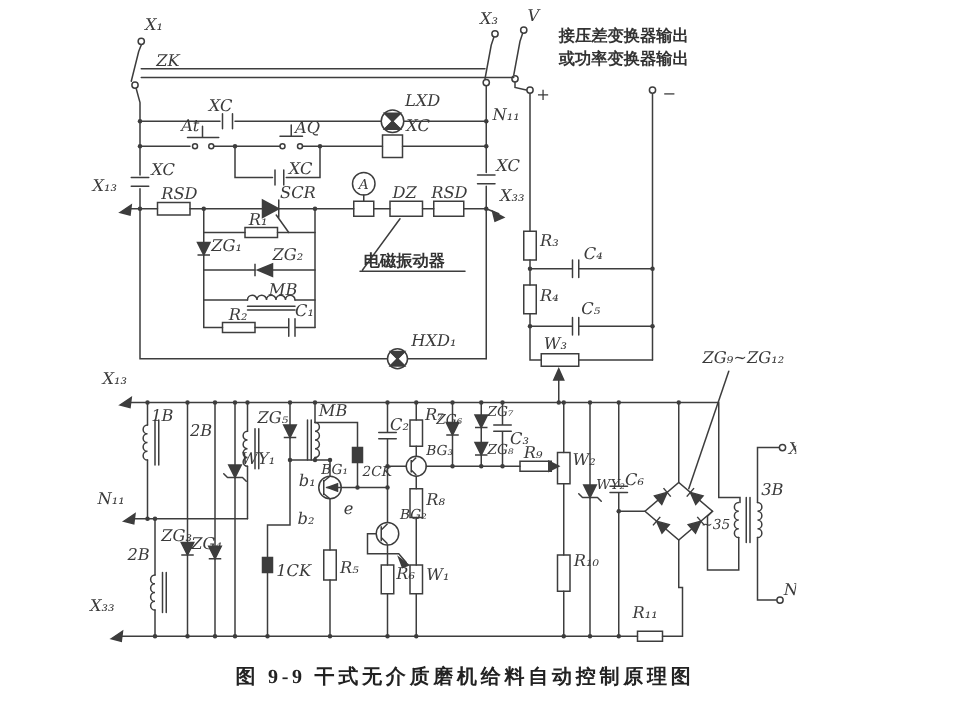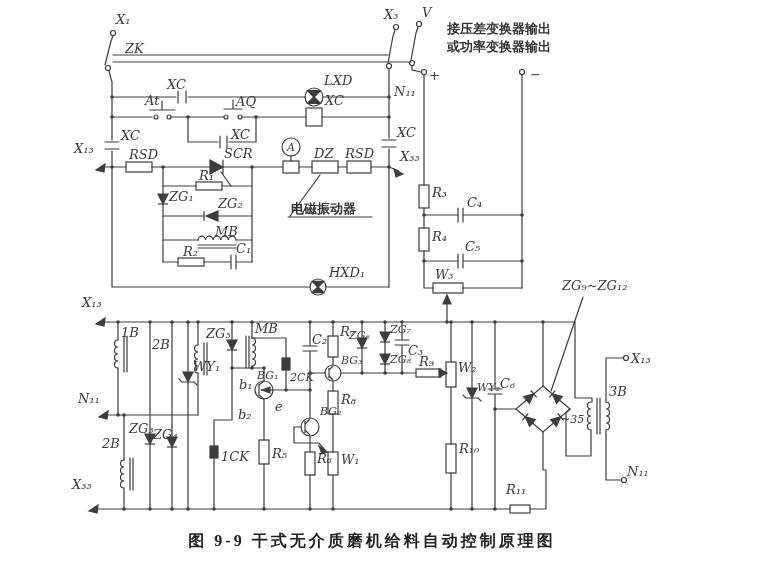--- a/index.html
+++ b/index.html
@@ -1,17 +1,17 @@
 <!DOCTYPE html>
 <html><head>
 <meta charset="utf-8">
 <style>
   html,body{margin:0;padding:0;background:#ffffff;}
   .stage{position:relative;width:637px;height:566px;background:#fff;overflow:hidden;
-         font-family:"Liberation Sans",sans-serif;padding-left:48px;}
+         font-family:"Liberation Sans",sans-serif;}
   svg{position:absolute;left:0;top:0;}
   .lbl{font:italic 13px "DejaVu Serif","Liberation Serif",serif;fill:#3a3a3a;}
   .lbl-s{font:italic 11px "DejaVu Serif","Liberation Serif",serif;fill:#3a3a3a;}
   .meter-letter{font:italic 11px "DejaVu Serif",serif;fill:#3a3a3a;}
   .cn{font:600 13px "Liberation Sans",sans-serif;fill:#333;}
   .cap{font:600 16px "Liberation Serif","DejaVu Serif",serif;fill:#222;letter-spacing:3px;}
 </style>
 </head>
 <body>
 

